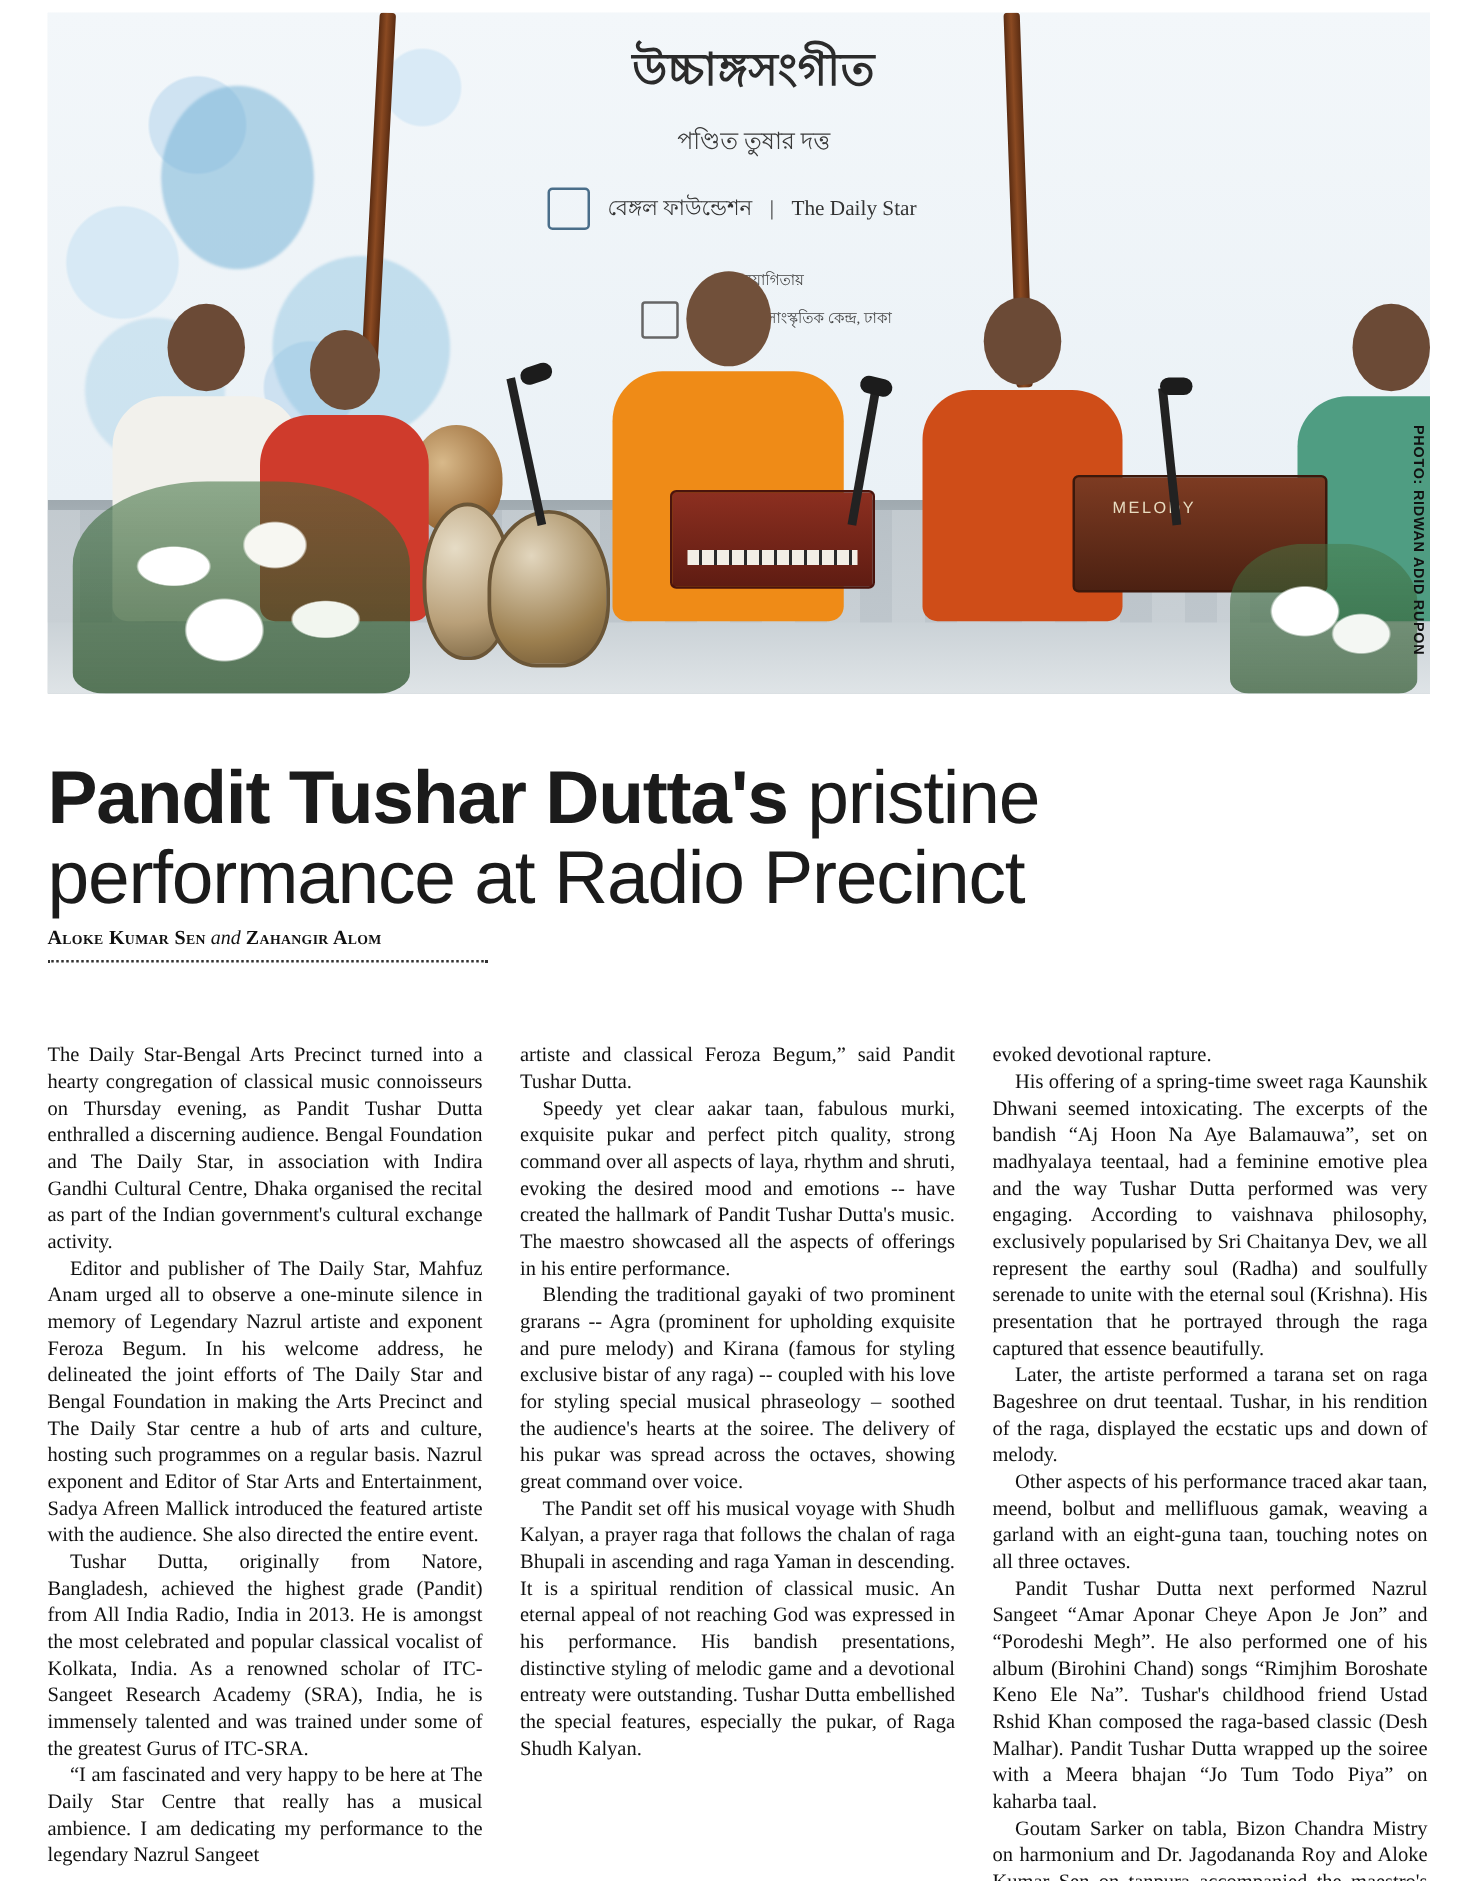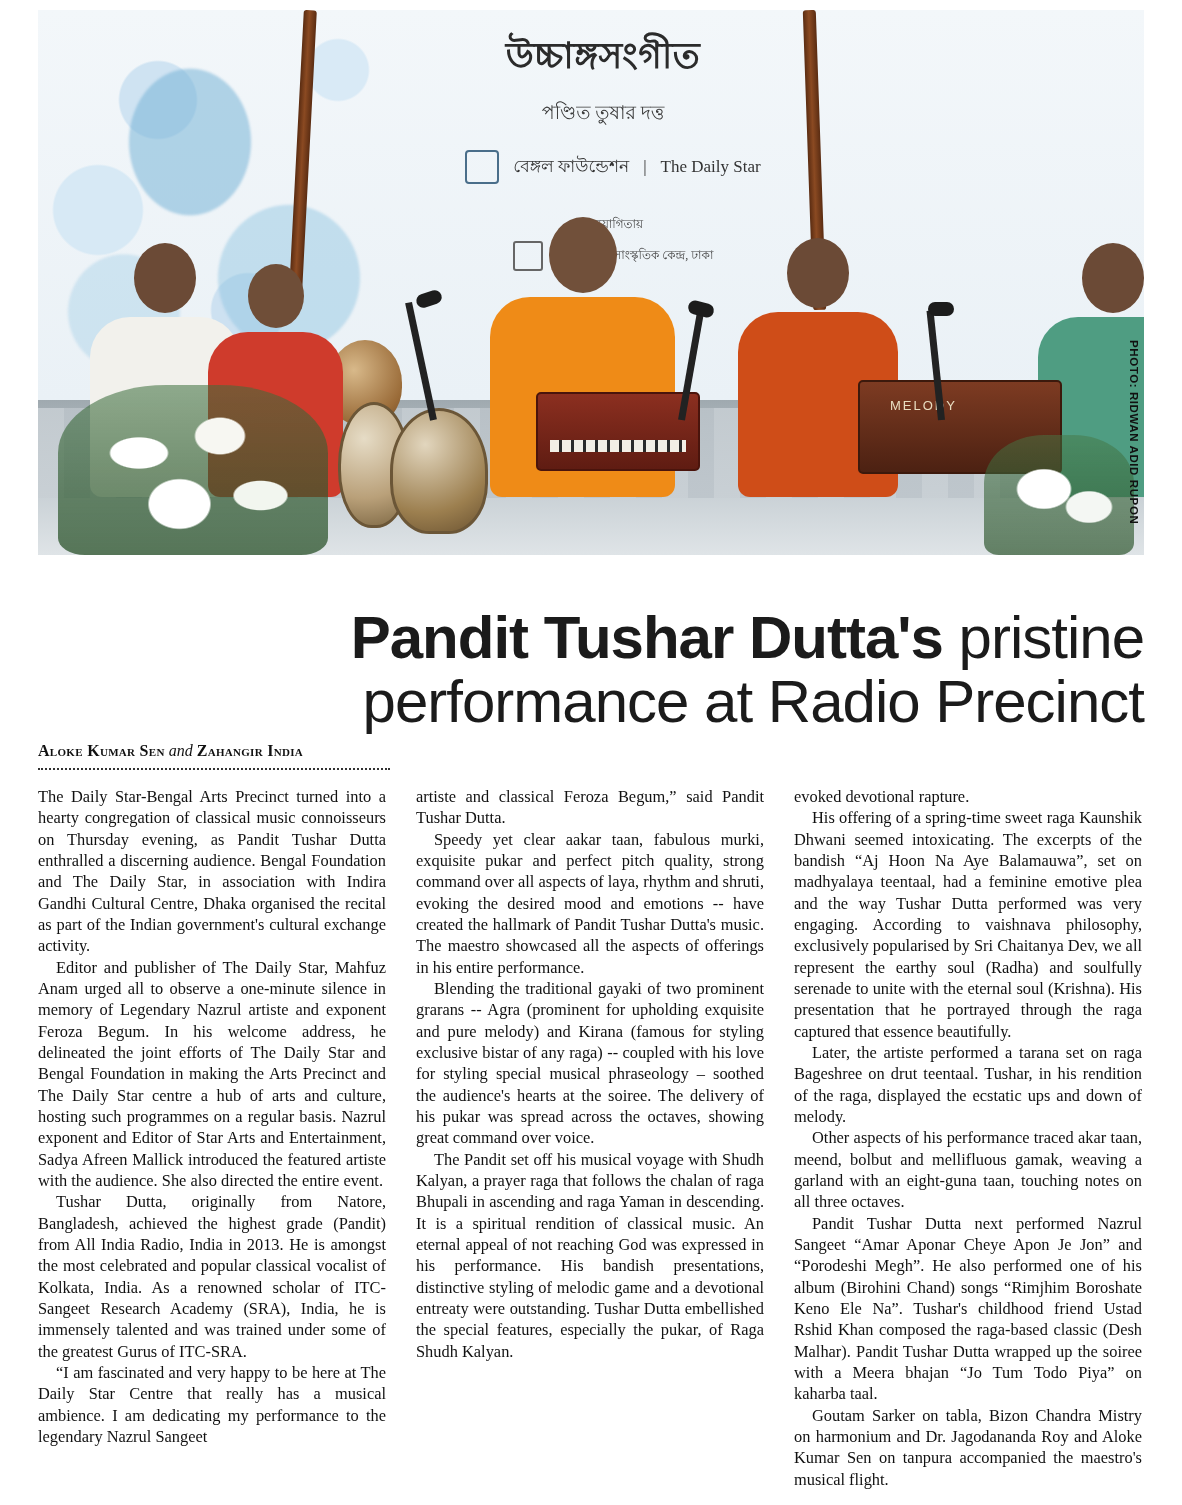--- a/index.html
+++ b/index.html
@@ -79,21 +79,21 @@
     margin-top: 10px;
     color: #3a3a3a;
   }
   .banner-logos {
     position: absolute;
     left: 400px;
     top: 140px;
     width: 350px;
     display: flex;
     align-items: center;
-    justify-content: center;
+    justify-content: flex-start;
     gap: 14px;
     font-size: 17px;
     color: #333;
   }
   .logo-mark {
     width: 30px; height: 30px;
     border: 2px solid #4a6e8a;
     border-radius: 4px;
   }
   .banner-logos2 {
@@ -241,21 +241,21 @@
     letter-spacing: .6px;
     color: #111;
   }
 
   
   .headline {
     position: absolute;
     left: 38px;
     top: 566px;
     width: 1106px;
-    text-align: right;
+    text-align: left;
     font-family: "Liberation Sans", sans-serif;
     font-size: 60px;
     line-height: 1.06;
     color: #1b1b1b;
     letter-spacing: -1px;
   }
   .headline .bold {
     font-weight: 700;
   }
   .headline .light {
@@ -297,20 +297,21 @@
     gap: 30px;
   }
   .col {
     width: 348px;
     font-size: 16.4px;
     line-height: 1.30;
     text-align: justify;
     text-justify: inter-word;
     hyphens: auto;
     color: #111;
+    margin-top: 47px;
   }
   .col p { margin: 0; }
   .col p + p { text-indent: 18px; }
 </style>
 </head>
 <body>
 
 <div class="page">
 
   <div class="photo-wrap">
@@ -383,21 +384,21 @@
     </div>
     <div class="photo-credit">PHOTO: RIDWAN ADID RUPON</div>
   </div>
 
   <h1 class="headline">
     <span class="bold">Pandit Tushar Dutta's</span><span class="light"> pristine</span><br>
     <span class="light">performance at Radio Precinct</span>
   </h1>
 
   <div class="byline">
-    <span class="sc">Aloke Kumar Sen</span><span class="and"> and </span><span class="sc">Zahangir India</span>
+    <span class="sc">Aloke Kumar Sen</span><span class="and"> and </span><span class="sc">Zahangir Alom</span>
   </div>
   <div class="dotrule"></div>
 
   <div class="columns">
     <div class="col">
       <p>The Daily Star-Bengal Arts Precinct turned into a hearty congregation of classical music connoisseurs on Thursday evening, as Pandit Tushar Dutta enthralled a discerning audience. Bengal Foundation and The Daily Star, in association with Indira Gandhi Cultural Centre, Dhaka organised the recital as part of the Indian government's cultural exchange activity.</p>
       <p>Editor and publisher of The Daily Star, Mahfuz Anam urged all to observe a one-minute silence in memory of Legendary Nazrul artiste and exponent Feroza Begum. In his welcome address, he delineated the joint efforts of The Daily Star and Bengal Foundation in making the Arts Precinct and The Daily Star centre a hub of arts and culture, hosting such programmes on a regular basis. Nazrul exponent and Editor of Star Arts and Entertainment, Sadya Afreen Mallick introduced the featured artiste with the audience. She also directed the entire event.</p>
       <p>Tushar Dutta, originally from Natore, Bangladesh, achieved the highest grade (Pandit) from All India Radio, India in 2013. He is amongst the most celebrated and popular classical vocalist of Kolkata, India. As a renowned scholar of ITC-Sangeet Research Academy (SRA), India, he is immensely talented and was trained under some of the greatest Gurus of ITC-SRA.</p>
       <p>“I am fascinated and very happy to be here at The Daily Star Centre that really has a musical ambience. I am dedicating my performance to the legendary Nazrul Sangeet</p>
     </div>

